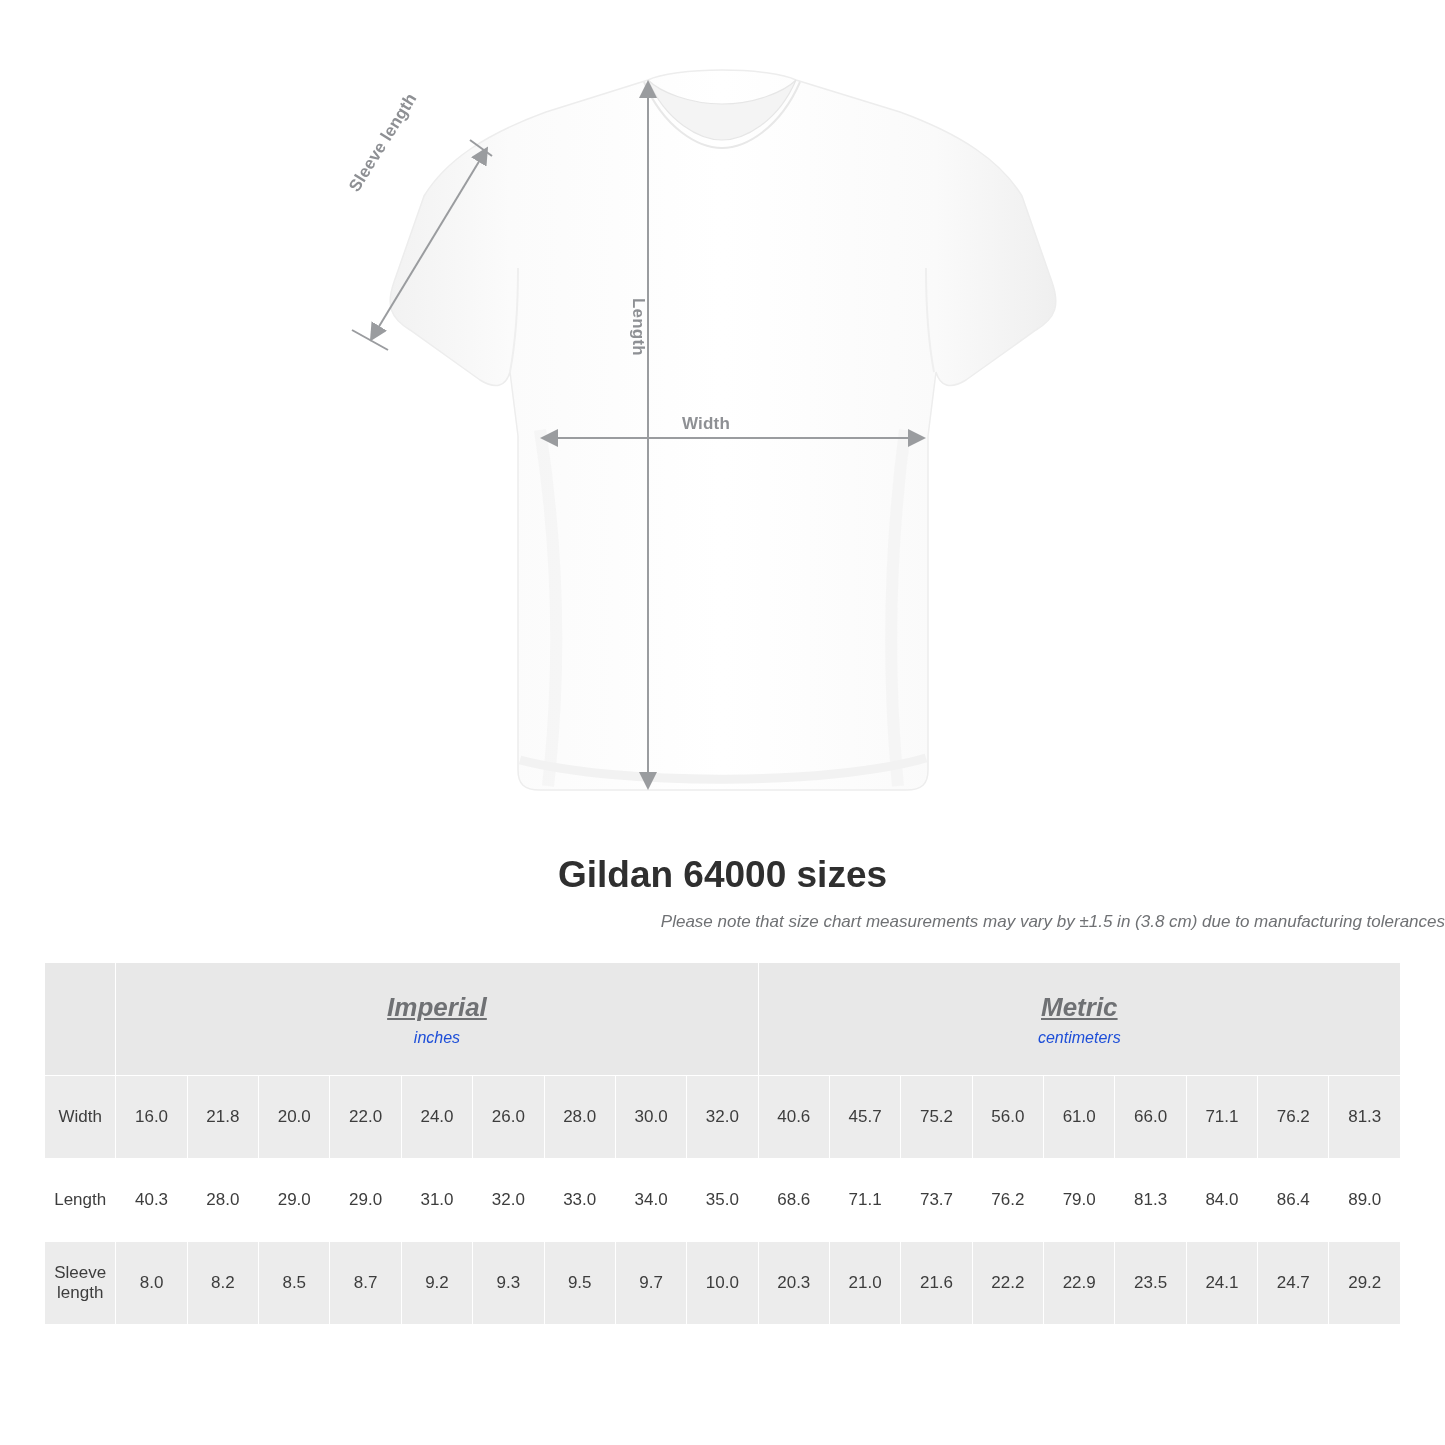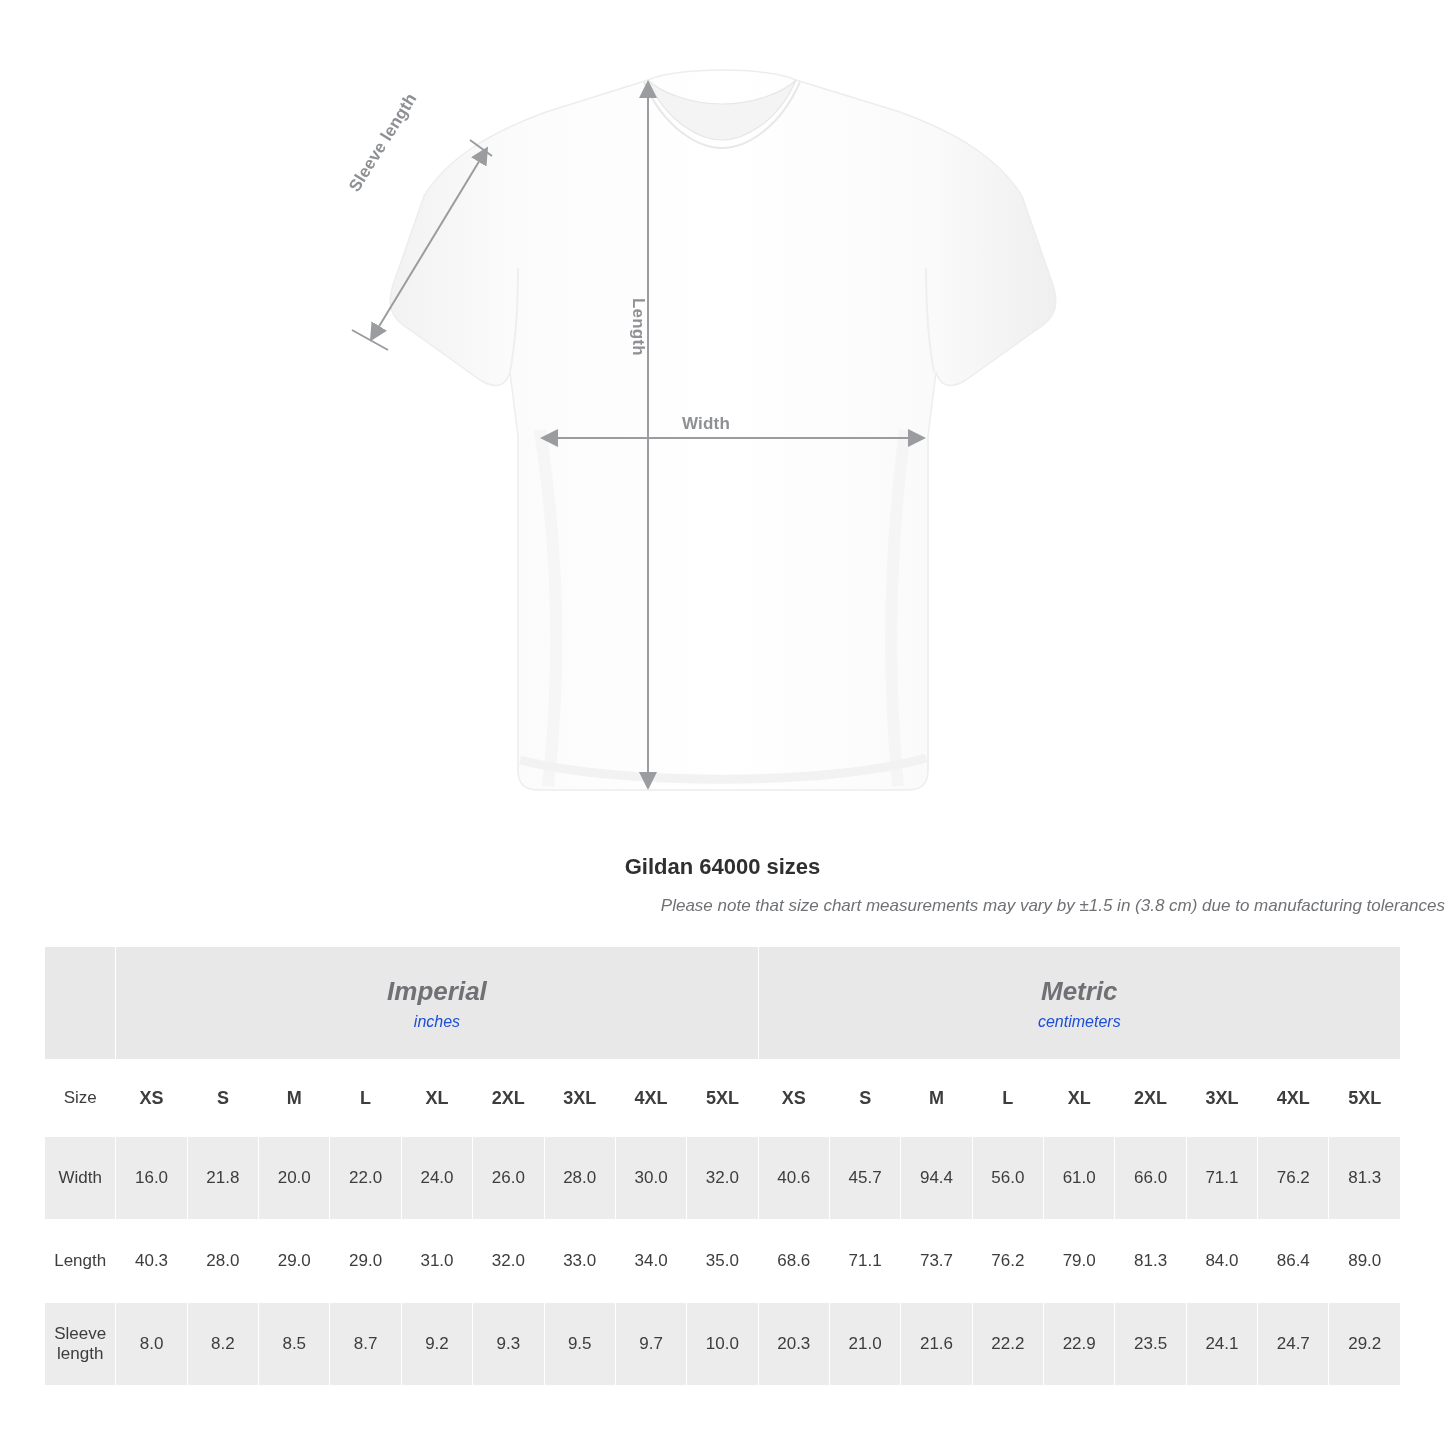--- a/index.html
+++ b/index.html
@@ -54,21 +54,21 @@
   }
   .label-width {
     left: 682px;
     top: 414px;
     white-space: nowrap;
   }
 
   
   .heading {
     text-align: center;
-    font-size: 22px;
+    font-size: 37px;
     font-weight: bold;
     color: #2f2f2f;
     margin: 0;
     padding-top: 24px;
   }
   .subheading {
     text-align: right;
     font-size: 17px;
     font-style: italic;
     color: #6f7174;
@@ -97,20 +97,21 @@
     background: #e8e8e8;
     height: 110px;
     vertical-align: middle;
   }
   .unit-title {
     font-size: 26px;
     font-weight: bold;
     font-style: italic;
     color: #6f7174;
     line-height: 1.25;
+    text-decoration: underline;
   }
   .unit-sub {
     font-size: 16px;
     font-style: italic;
     color: #1d4ed8;
     padding-top: 6px;
   }
   .row-head-cell {
     width: 176px;
     font-weight: bold;
@@ -229,56 +230,35 @@
           <td colspan="9">
             <div class="unit-title">Imperial</div>
             <div class="unit-sub">inches</div>
           </td>
           <td colspan="9">
             <div class="unit-title">Metric</div>
             <div class="unit-sub">centimeters</div>
           </td>
         </tr>
 
-        <tr class="size-row">
-          <td class="row-head-cell">Size</td>
-          <td class="size-name">XS</td>
-          <td class="size-name">S</td>
-          <td class="size-name">M</td>
-          <td class="size-name">L</td>
-          <td class="size-name">XL</td>
-          <td class="size-name">2XL</td>
-          <td class="size-name">3XL</td>
-          <td class="size-name">4XL</td>
-          <td class="size-name">5XL</td>
-          <td class="size-name">XS</td>
-          <td class="size-name">S</td>
-          <td class="size-name">M</td>
-          <td class="size-name">L</td>
-          <td class="size-name">XL</td>
-          <td class="size-name">2XL</td>
-          <td class="size-name">3XL</td>
-          <td class="size-name">4XL</td>
-          <td class="size-name">5XL</td>
-        </tr>
 
         <tr class="data-row row-shaded">
           <td class="row-head-cell">Width</td>
           <td>16.0</td>
           <td>21.8</td>
           <td>20.0</td>
           <td>22.0</td>
           <td>24.0</td>
           <td>26.0</td>
           <td>28.0</td>
           <td>30.0</td>
           <td>32.0</td>
           <td>40.6</td>
           <td>45.7</td>
-          <td>94.4</td>
+          <td>75.2</td>
           <td>56.0</td>
           <td>61.0</td>
           <td>66.0</td>
           <td>71.1</td>
           <td>76.2</td>
           <td>81.3</td>
         </tr>
 
         <tr class="data-row row-plain">
           <td class="row-head-cell">Length</td>

